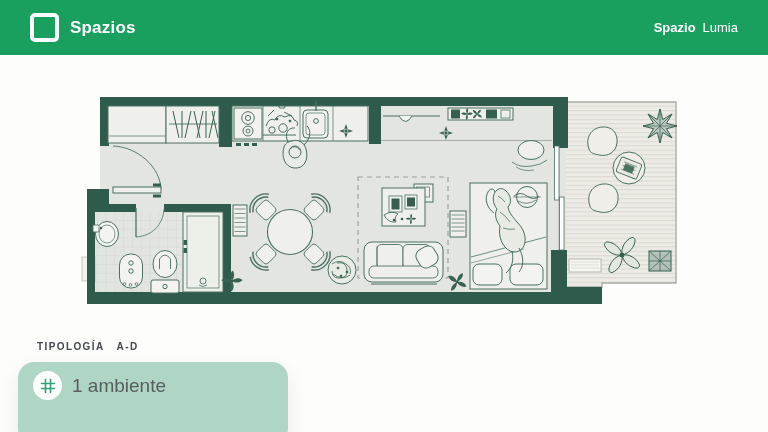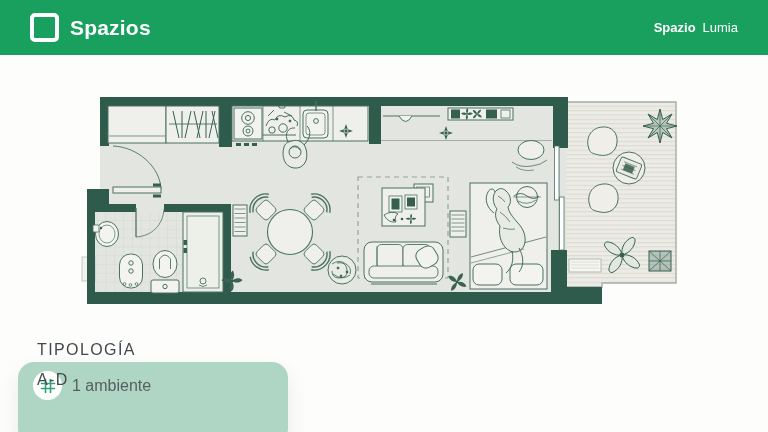--- a/index.html
+++ b/index.html
@@ -9,44 +9,44 @@
     -webkit-font-smoothing:antialiased;
   }
   
   .header{
     position:absolute;left:0;top:0;width:768px;height:55px;
     background:#19A05F;display:flex;align-items:center;
     justify-content:space-between;padding:0 30px;box-sizing:border-box;z-index:3;
   }
   .brand{display:flex;align-items:center;gap:11px;}
   .brand-logo{width:21px;height:21px;border:4px solid #fff;border-radius:5px;}
-  .brand-name{color:#fff;font-size:21px;font-weight:700;letter-spacing:.2px;}
+  .brand-name{color:#fff;font-size:17px;font-weight:700;letter-spacing:.2px;}
   .project-name{color:#fff;font-size:13px;font-weight:300;}
   .project-name b{font-weight:700;margin-right:7px;}
   
   .plan-wrap{position:absolute;left:0;top:0;width:768px;height:432px;z-index:1;}
   
   .typology-row{
     position:absolute;left:37px;top:341px;z-index:3;
-    font-size:16px;font-weight:400;color:#43484C;letter-spacing:1.4px;
-    display:flex;gap:12px;flex-direction:column;
+    font-size:10px;font-weight:700;color:#43484C;letter-spacing:1.4px;
+    display:flex;gap:12px;
   }
   .unit-card{
     position:absolute;left:18px;top:362px;width:270px;height:82px;z-index:2;
     background:#AFD6C4;border-radius:16px;
     box-shadow:0 10px 20px rgba(40,90,70,.10);
     display:flex;align-items:flex-start;gap:26px;
     padding:9px 0 0 15px;box-sizing:border-box;
   }
   .card-item{display:flex;align-items:center;gap:10px;}
   .icon-circle{
     width:29px;height:29px;border-radius:50%;background:#fff;
     display:flex;align-items:center;justify-content:center;flex:0 0 auto;
   }
-  .card-label{font-size:16px;color:#585E60;}
+  .card-label{font-size:19px;color:#585E60;}
 </style>
 </head>
 <body>
 
 <div class="plan-wrap">
 <svg width="768" height="432" viewBox="0 0 768 432">
   <defs>
     <pattern id="deck" width="8" height="4.4" patternUnits="userSpaceOnUse">
       <line x1="0" y1="0.6" x2="8" y2="0.6" stroke="#DBDAD2" stroke-width="1.1"></line>
     </pattern>

